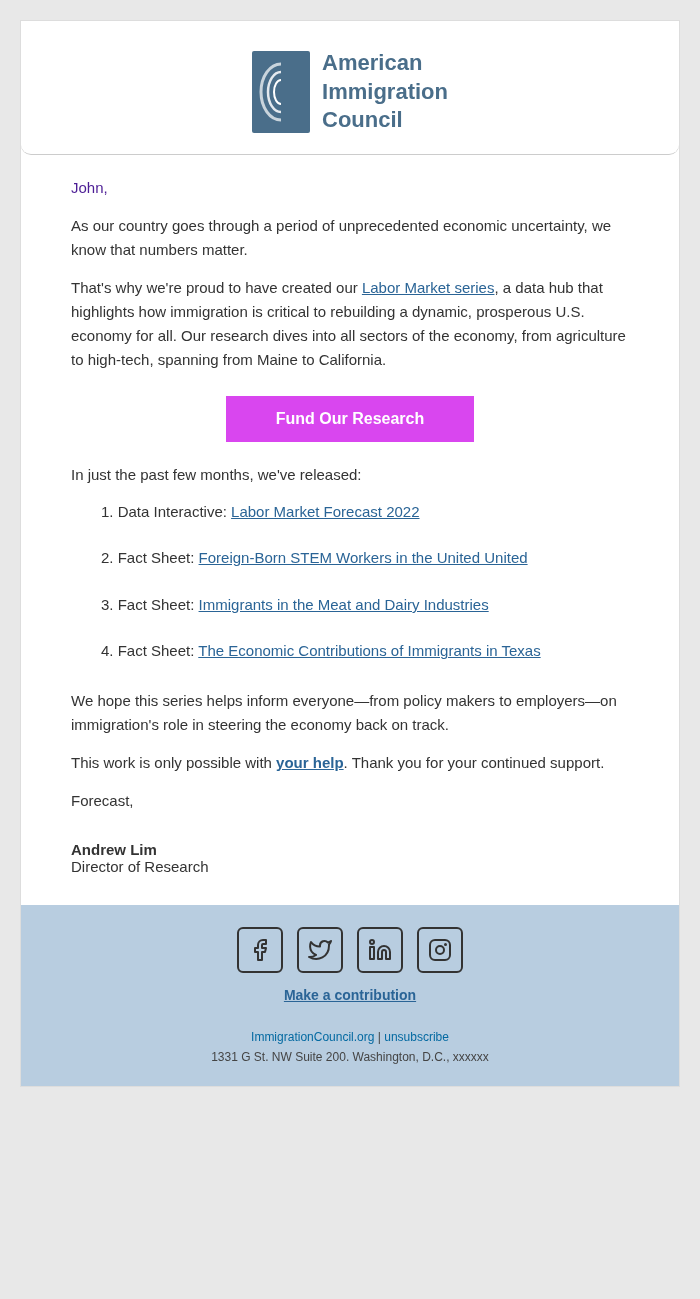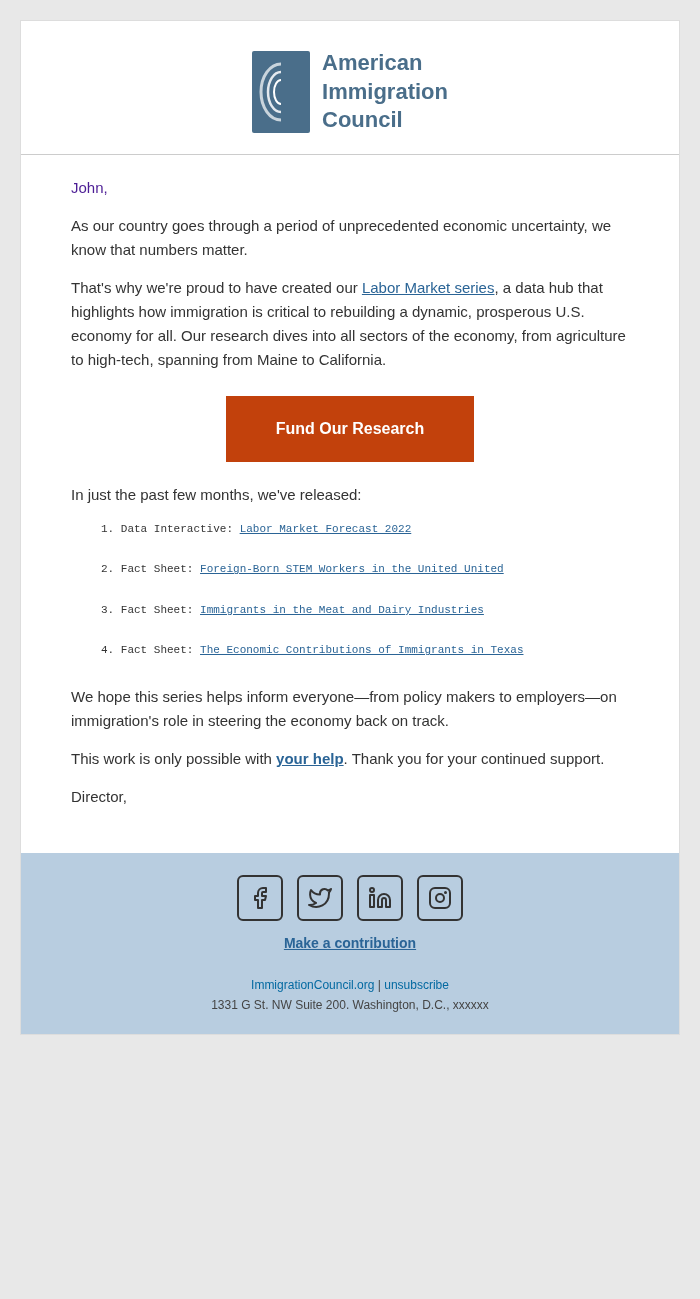--- a/index.html
+++ b/index.html
@@ -14,20 +14,21 @@
       max-width: 660px;
       margin: 0 auto;
       background: #fff;
       border: 1px solid #ddd;
     }
     .header {
       background: #fff;
       text-align: center;
       padding: 28px 36px 18px;
       border-bottom: 1px solid #ccc;
+      border-radius: 10px;
     }
     .logo-container {
       display: inline-flex;
       align-items: center;
       gap: 12px;
     }
     .logo-icon {
       width: 58px;
       height: 82px;
     }
@@ -58,46 +59,45 @@
     .link {
       color: #2a6496;
       text-decoration: underline;
     }
     .btn-container {
       text-align: center;
       margin: 24px 0;
     }
     .fund-btn {
       display: inline-block;
-      background-color: #c2410c;
+      background-color: #d946ef;
       color: #fff;
       font-size: 16px;
       font-weight: bold;
-      padding: 24px 50px;
+      padding: 14px 50px;
       text-decoration: none;
       border: none;
       cursor: pointer;
     }
     .list-intro {
       font-size: 15px;
       margin-bottom: 8px;
       color: #333;
     }
     .fact-list {
       list-style: none;
       padding: 0;
       margin-bottom: 16px;
     }
     .fact-list li {
       padding: 10px 0 10px 30px;
-      font-size: 11px;
+      font-size: 15px;
       line-height: 1.5;
       color: #333;
       border-bottom: none;
-      font-family: Liberation Mono, monospace;
     }
     .fact-list li + li {
       margin-top: 4px;
     }
     .your-help-link {
       color: #2a6496;
       text-decoration: underline;
       font-weight: bold;
     }
     .signature {
@@ -209,22 +209,26 @@
         <span>4. Fact Sheet: </span><a href="#" class="link">The Economic Contributions of Immigrants in Texas</a>
       </li>
     </ul>
 
     <p class="paragraph">We hope this series helps inform everyone—from policy makers to employers—on immigration's role in steering the economy back on track.</p>
 
     <p class="paragraph">
       <span>This work is only possible with </span><a href="#" class="your-help-link">your help</a><span>. Thank you for your continued support.</span>
     </p>
 
-    <p class="paragraph">Director,</p>
-
+    <p class="paragraph">Forecast,</p>
+
+    <div class="signature">
+      <div class="sig-name">Andrew Lim</div>
+      <div class="sig-title">Director of Research</div>
+    </div>
 
   </div>
 
   <div class="footer">
     <div class="social-icons">
       <a href="#" class="social-icon">
         <svg width="24" height="24" viewBox="0 0 24 24" fill="none" xmlns="http://www.w3.org/2000/svg">
           <path d="M18 2h-3a5 5 0 00-5 5v3H7v4h3v8h4v-8h3l1-4h-4V7a1 1 0 011-1h3z" stroke="#333" stroke-width="2" stroke-linecap="round" stroke-linejoin="round"></path>
         </svg>
       </a>

